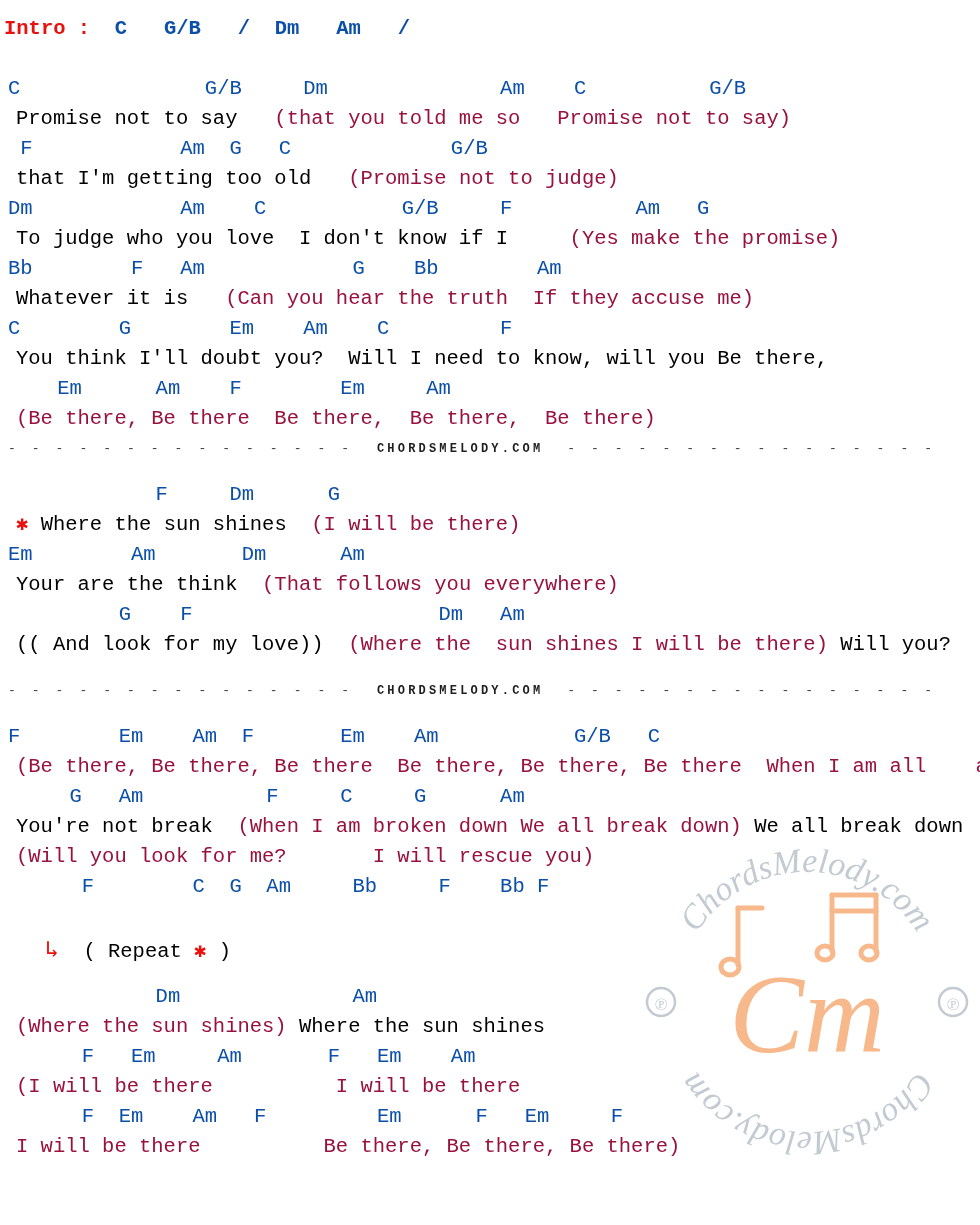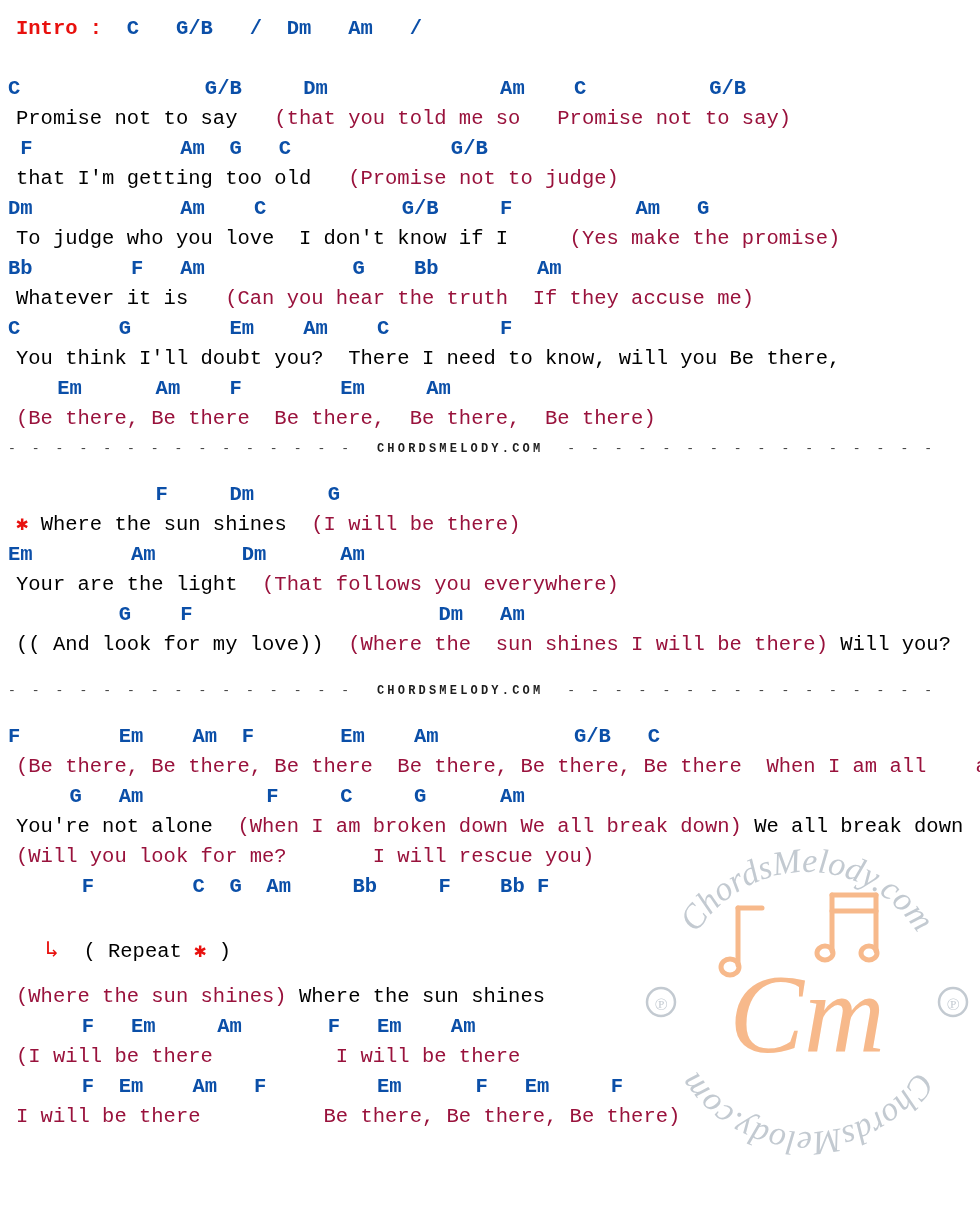--- a/index.html
+++ b/index.html
@@ -30,21 +30,21 @@
     font-family: "Liberation Mono", "DejaVu Sans Mono", monospace;
     font-size: 20.5px;
     line-height: 30px;
     height: 30px;
     white-space: pre;
     letter-spacing: 0px;
     padding-left: 8px;
     color: #000000;
   }
   .ln.chords {
-    font-weight: bold;
+    font-weight: normal;
     color: #0B4FA8;
   }
   .ln.lyrics {
     font-weight: normal;
     color: #000000;
     padding-left: 16px;
   }
   .ln .echo   { color: #99123C; }
   .ln .red    { color: #E8110E; }
   .ln .black  { color: #000000; }
@@ -53,21 +53,21 @@
   .spacer.half { height: 16px; }
   .spacer.big  { height: 34px; }
 
   
   .introline {
     font-family: "Liberation Mono", "DejaVu Sans Mono", monospace;
     font-size: 20.5px;
     line-height: 30px;
     height: 30px;
     white-space: pre;
-    padding-left: 16px;
+    padding-left: 4px;
     font-weight: bold;
   }
   .introline .lbl  { color: #E8110E; }
   .introline .ch   { color: #0B4FA8; }
 
   
   .repeatline {
     font-family: "Liberation Mono", "DejaVu Sans Mono", monospace;
     font-size: 20.5px;
     line-height: 30px;
@@ -128,60 +128,61 @@
   <div id="section1">
       <div class="ln chords">C               G/B     Dm              Am    C          G/B</div>
       <div class="ln lyrics"><span class="black">Promise not to say   </span><span class="echo">(that you told me so</span><span class="black">   </span><span class="echo">Promise not to say)</span></div>
       <div class="ln chords"> F            Am  G   C             G/B</div>
       <div class="ln lyrics"><span class="black">that I'm getting too old  </span><span class="echo"> (Promise not to judge)</span></div>
       <div class="ln chords">Dm            Am    C           G/B     F          Am   G</div>
       <div class="ln lyrics"><span class="black">To judge who you love  I don't know if I   </span><span class="echo">  (Yes make the promise)</span></div>
       <div class="ln chords">Bb        F   Am            G    Bb        Am</div>
       <div class="ln lyrics"><span class="black">Whatever it is  </span><span class="echo"> (Can you hear the truth  If they accuse me)</span></div>
       <div class="ln chords">C        G        Em    Am    C         F</div>
-      <div class="ln lyrics"><span class="black">You think I'll doubt you?  There I need to know, will you Be there,</span></div>
+      <div class="ln lyrics"><span class="black">You think I'll doubt you?  Will I need to know, will you Be there,</span></div>
       <div class="ln chords">    Em      Am    F        Em     Am</div>
       <div class="ln lyrics"><span class="echo">(Be there, Be there  Be there,  Be there,  Be there)</span></div>
     </div>
 
   <div class="divider"><span class="dashes">- - - - - - - - - - - - - - -  </span><span class="brand">CHORDSMELODY.COM</span><span class="dashes">  - - - - - - - - - - - - - - - -</span></div>
 
   <div class="spacer half"></div>
 
   <div id="section2">
       <div class="ln chords">            F     Dm      G</div>
       <div class="ln lyrics"><span class="red">✱</span><span class="black"> Where the sun shines  </span><span class="echo">(I will be there)</span></div>
       <div class="ln chords">Em        Am       Dm      Am</div>
-      <div class="ln lyrics"><span class="black">Your are the light  </span><span class="echo">(That follows you everywhere)</span></div>
+      <div class="ln lyrics"><span class="black">Your are the think  </span><span class="echo">(That follows you everywhere)</span></div>
       <div class="ln chords">         G    F                    Dm   Am</div>
       <div class="ln lyrics"><span class="black">(( And look for my love))  </span><span class="echo">(Where the  sun shines I will be there)</span><span class="black"> Will you?</span></div>
     </div>
 
   <div class="spacer half"></div>
 
   <div class="divider"><span class="dashes">- - - - - - - - - - - - - - -  </span><span class="brand">CHORDSMELODY.COM</span><span class="dashes">  - - - - - - - - - - - - - - - -</span></div>
 
   <div class="spacer half"></div>
 
   <div id="section3">
       <div class="ln chords">F        Em    Am  F       Em    Am           G/B   C</div>
       <div class="ln lyrics"><span class="echo">(Be there, Be there, Be there  Be there, Be there, Be there  When I am all    alone)</span></div>
       <div class="ln chords">     G   Am          F     C     G      Am</div>
-      <div class="ln lyrics"><span class="black">You're not alone  </span><span class="echo">(When I am broken down We all break down)</span><span class="black"> We all break down</span></div>
+      <div class="ln lyrics"><span class="black">You're not break  </span><span class="echo">(When I am broken down We all break down)</span><span class="black"> We all break down</span></div>
       <div class="ln lyrics"><span class="echo">(Will you look for me?       I will rescue you)</span></div>
       <div class="ln chords">      F        C  G  Am     Bb     F    Bb F</div>
     </div>
 
   <div class="spacer big"></div>
 
   <div class="repeatline">   <span class="arrow">↳</span>  <span>( Repeat </span><span class="star">✱</span><span> )</span></div>
 
   <div class="spacer half"></div>
 
   <div id="section4">
+      <div class="ln chords">            Dm              Am</div>
       <div class="ln lyrics"><span class="echo">(Where the sun shines)</span><span class="black"> Where the sun shines</span></div>
       <div class="ln chords">      F   Em     Am       F   Em    Am</div>
       <div class="ln lyrics"><span class="echo">(I will be there          I will be there</span></div>
       <div class="ln chords">      F  Em    Am   F         Em      F   Em     F</div>
       <div class="ln lyrics"><span class="echo">I will be there          Be there, Be there, Be there)</span></div>
     </div>
 
 </div>
 
 <div class="watermark">

